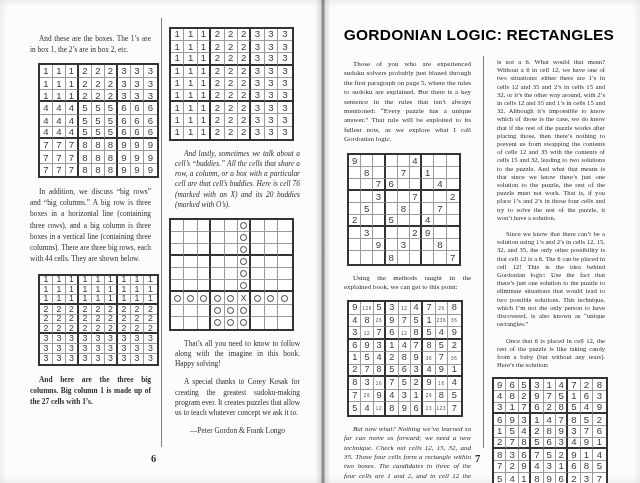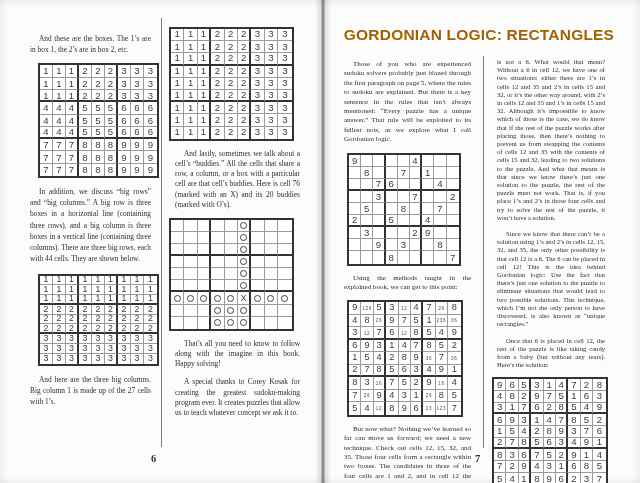--- a/index.html
+++ b/index.html
@@ -71,22 +71,22 @@
 
   .cand {
     font-size:4.6px; letter-spacing:0.7px;
     align-items:flex-start; justify-content:center;
     padding-top:1.5px; color:#4a4a4a;
   }
   .ring { width:7px; height:7px; border:1.1px solid #3f3f3f; border-radius:50%; }
   .xmark { font-size:8.5px; }
 
   .mt8  { margin-top:8px; }
-  .mt15 { margin-top:15px; }
-  .mt6  { margin-top:6px; }
+  .mt15 { margin-top:15px;font-weight:bold; }
+  .mt6  { margin-top:6px;font-style:italic; }
   .mt7  { margin-top:7px; }
   .mt5  { margin-top:5px; }
 </style>
 </head>
 <body>
 
 <div class="spread">
   <div class="gutter"></div>
   <div id="p6rule" class="vrule"></div>
   <div id="p7rule" class="vrule"></div>
@@ -466,25 +466,26 @@
         </div>
         <div class="gc vb hb lastr">
           <span class="ring"></span>
         </div>
         <div class="gc hb lastr"></div>
         <div class="gc hb lastr"></div>
         <div class="gc vb hb lastc lastr"></div>
       </div>
     <p class="ind mt7">That’s all you need to know to follow along with the imagine in this book. Happy solving!</p>
     <p class="ind">A special thanks to Corey Kosak for creating the greatest sudoku-making program ever. It creates puzzles that allow us to teach whatever concept we ask it to.</p>
+    <p class="sig">—Peter Gordon &amp; Frank Longo</p>
   </div>
 
   <span id="pn6" class="pagenum">6</span>
 
-  <h1 id="p7title" style="color: #a16207;">GORDONIAN LOGIC: RECTANGLES</h1>
+  <h1 id="p7title" style="color: #000000;">GORDONIAN LOGIC: RECTANGLES</h1>
 
   <div id="p7c1" class="col">
     <p class="ind">Those of you who are experienced sudoku solvers probably just blazed through the first paragraph on page 5, where the rules to sudoku are explained. But there is a key sentence in the rules that isn’t always mentioned: “Every puzzle has a unique answer.” That rule will be exploited to its fullest now, as we explore what I call Gordonian logic.</p>
     <div class="sgrid grid-puzzle">
         <div class="gc">9</div>
         <div class="gc"></div>
         <div class="gc vb"></div>
         <div class="gc"></div>
         <div class="gc"></div>
         <div class="gc vb">4</div>

